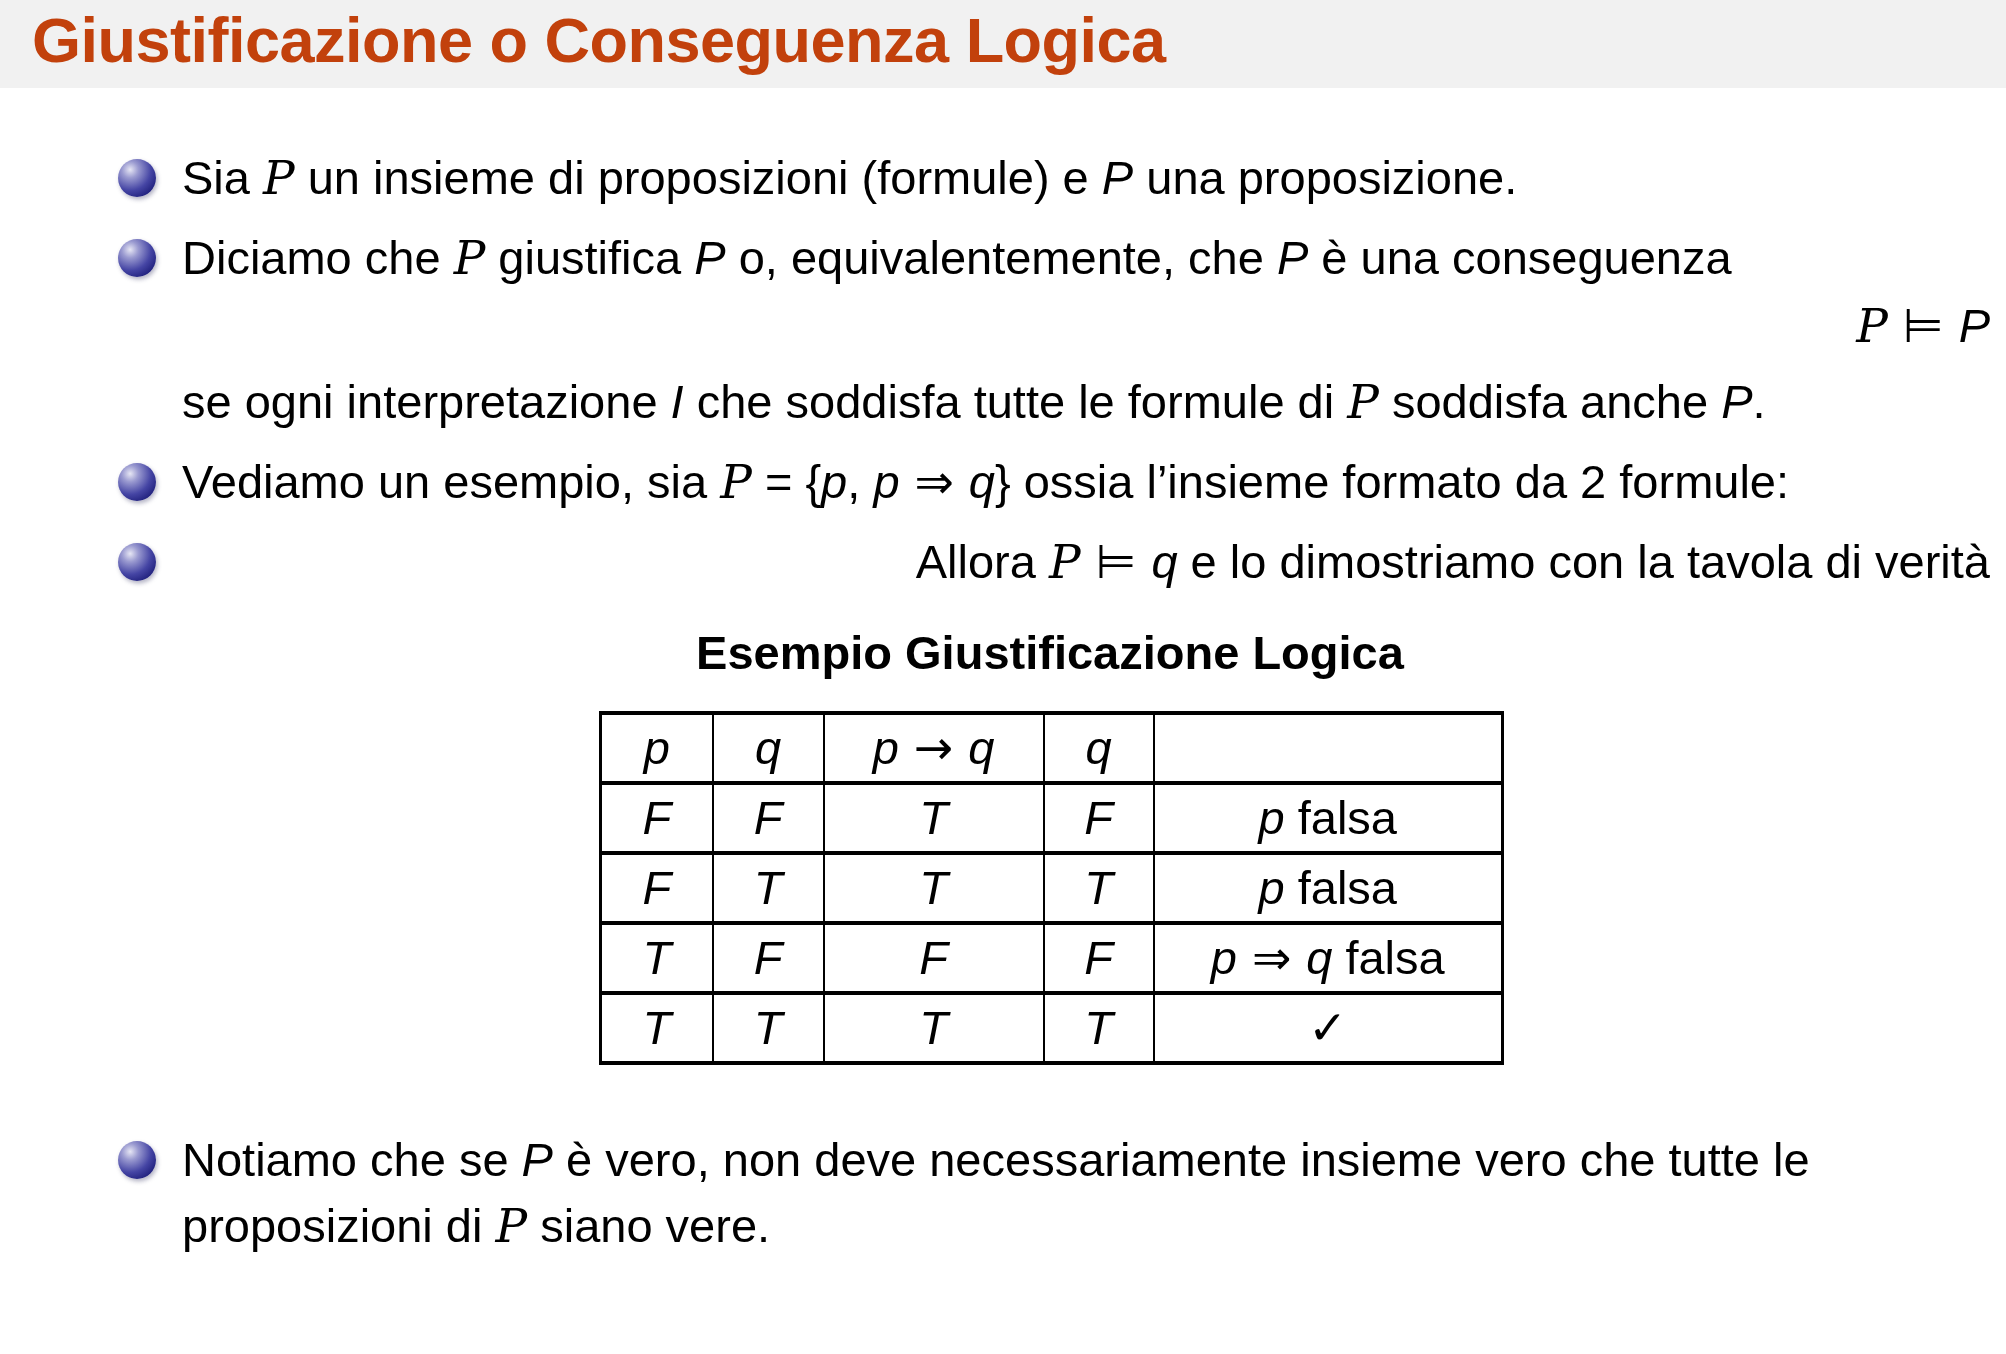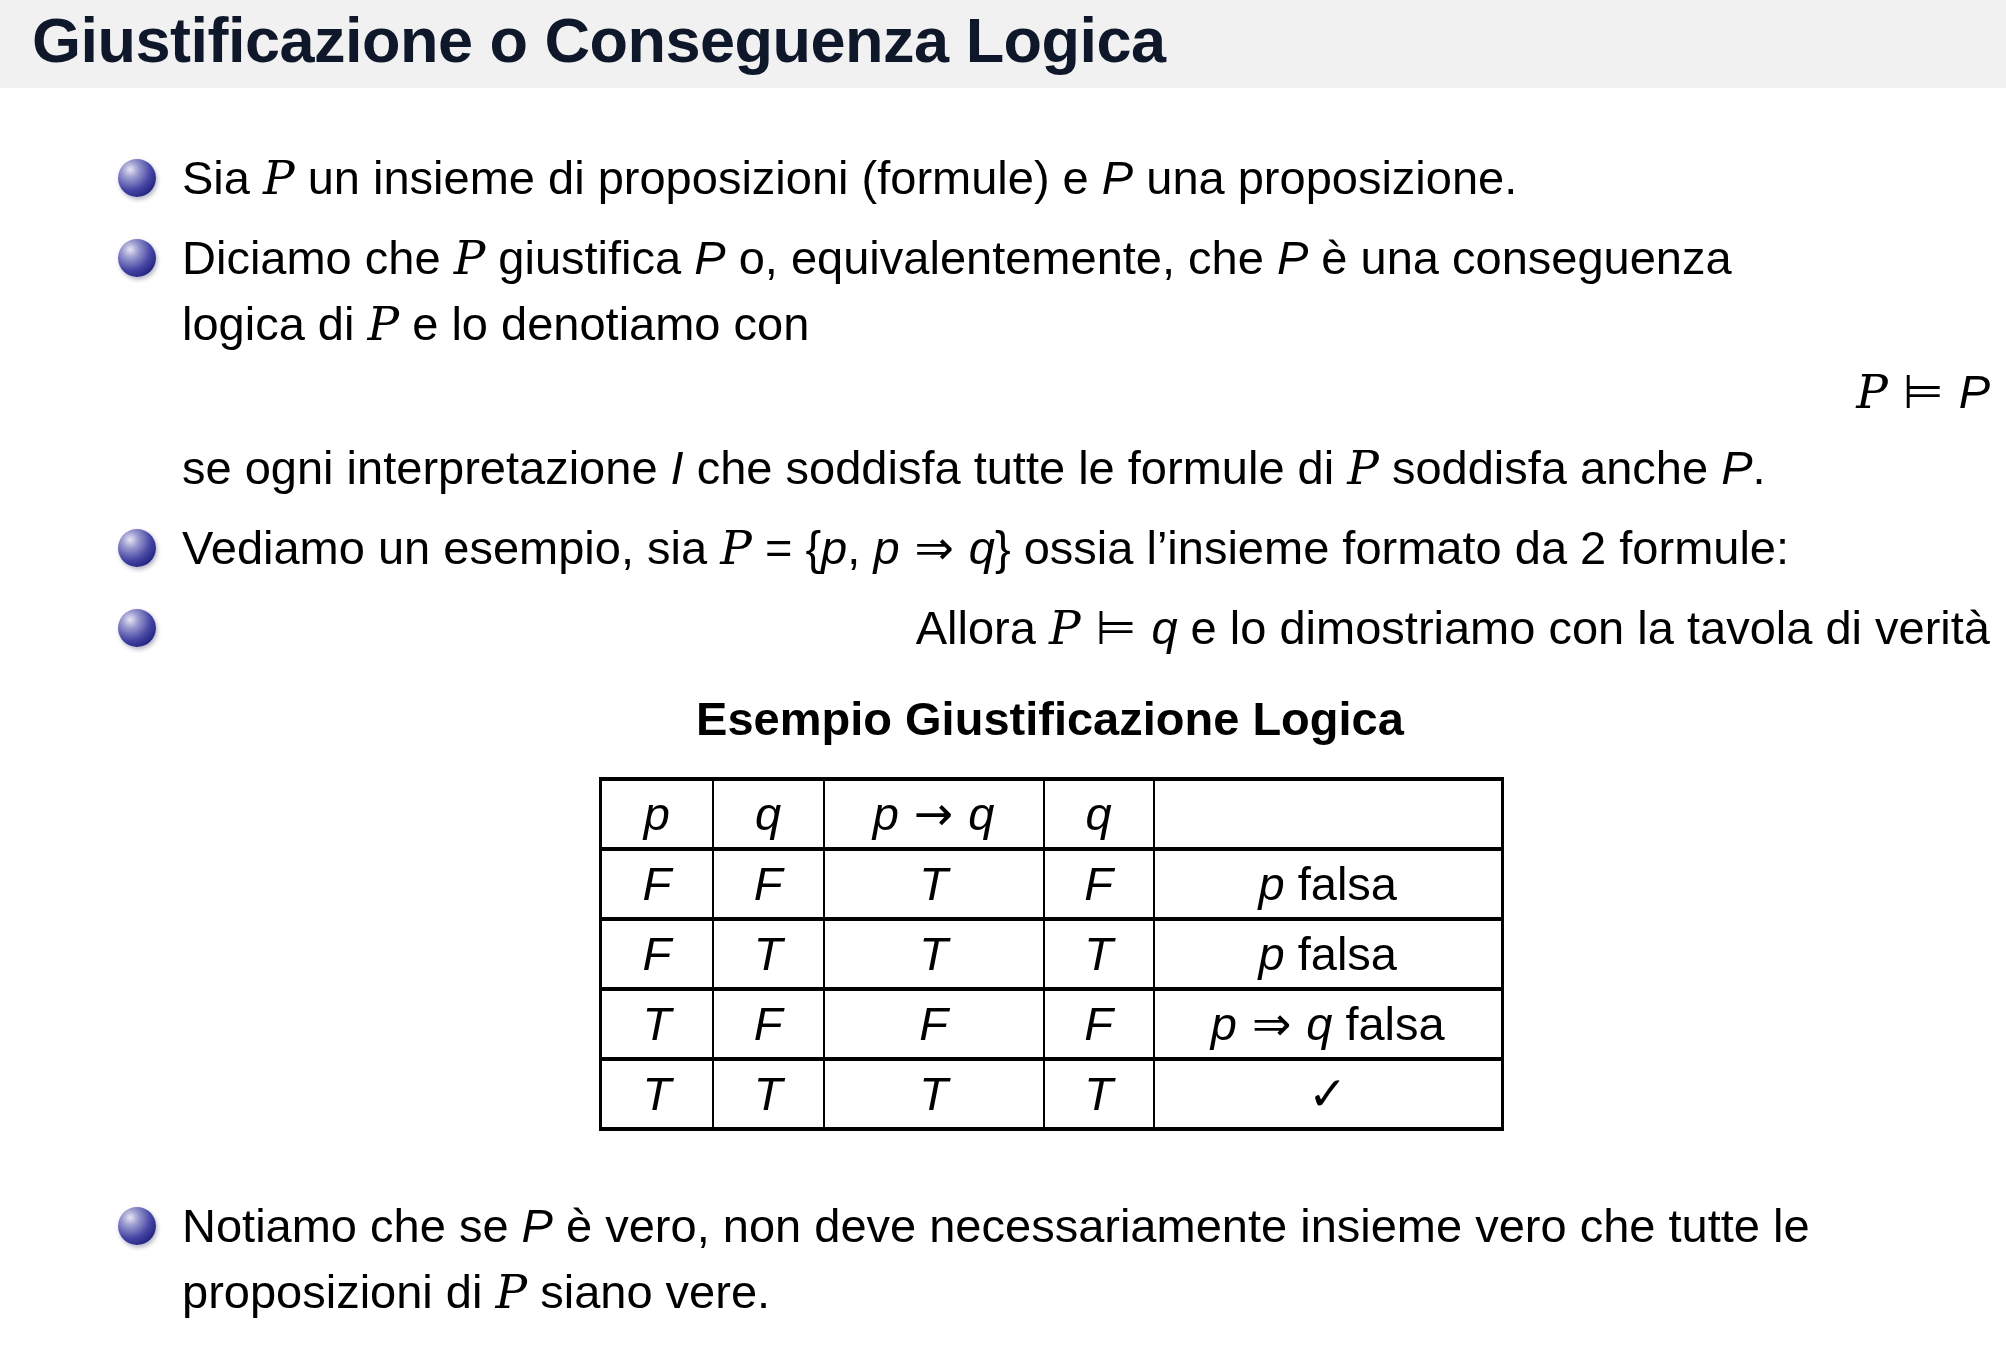--- a/index.html
+++ b/index.html
@@ -9,21 +9,21 @@
     background:#ffffff; overflow:hidden; color:#000;
     font-family:"Liberation Sans", sans-serif;
   }
   
   .frametitle {
     position:absolute; top:0; left:0; width:2006px; height:88px;
     background:#f1f1f1; display:flex; align-items:center;
     padding:0 0 8px 32px;
   }
   .frametitle h1 {
-    font-size:63px; font-weight:bold; color:#0f172a;
+    font-size:63px; font-weight:bold; color:#c2410c;
     letter-spacing:-0.5px; white-space:nowrap;
   }
   
   .content {
     position:absolute; top:88px; left:0; width:2006px;
     padding:44px 16px 0 118px;
     font-size:47px; line-height:66px;
   }
   .item { position:relative; padding-left:64px; margin-bottom:14px;margin-top:13px; }
   .ball {
@@ -71,21 +71,20 @@
   <div class="content">
 
     <div class="item">
       <span class="ball"></span>
       <div class="line"><span class="seg-rm">Sia </span><span class="seg-cal">P</span><span class="seg-rm"> un insieme di proposizioni (formule) e </span><span class="seg-it">P</span><span class="seg-rm"> una proposizione.</span></div>
     </div>
 
     <div class="item">
       <span class="ball"></span>
       <div class="line"><span class="seg-rm">Diciamo che </span><span class="seg-cal">P</span><span class="seg-rm"> giustifica </span><span class="seg-it">P</span><span class="seg-rm"> o, equivalentemente, che </span><span class="seg-it">P</span><span class="seg-rm"> è una conseguenza</span></div>
-      <div class="line"><span class="seg-rm">logica di </span><span class="seg-cal">P</span><span class="seg-rm"> e lo denotiamo con</span></div>
       <div class="formula-line"><span class="seg-cal">P</span><span class="seg-sym"> ⊨ </span><span class="seg-it">P</span></div>
       <div class="line"><span class="seg-rm">se ogni interpretazione </span><span class="seg-it">I</span><span class="seg-rm"> che soddisfa tutte le formule di </span><span class="seg-cal">P</span><span class="seg-rm"> soddisfa anche </span><span class="seg-it">P</span><span class="seg-rm">.</span></div>
     </div>
 
     <div class="item">
       <span class="ball"></span>
       <div class="line"><span class="seg-rm">Vediamo un esempio, sia </span><span class="seg-cal">P</span><span class="seg-rm"> = {</span><span class="seg-it">p</span><span class="seg-rm">, </span><span class="seg-it">p</span><span class="seg-sym"> ⇒ </span><span class="seg-it">q</span><span class="seg-rm">} ossia l’insieme formato da 2 formule:</span></div>
     </div>
 
     <div class="item" style="margin-bottom:0;text-align:right;">

